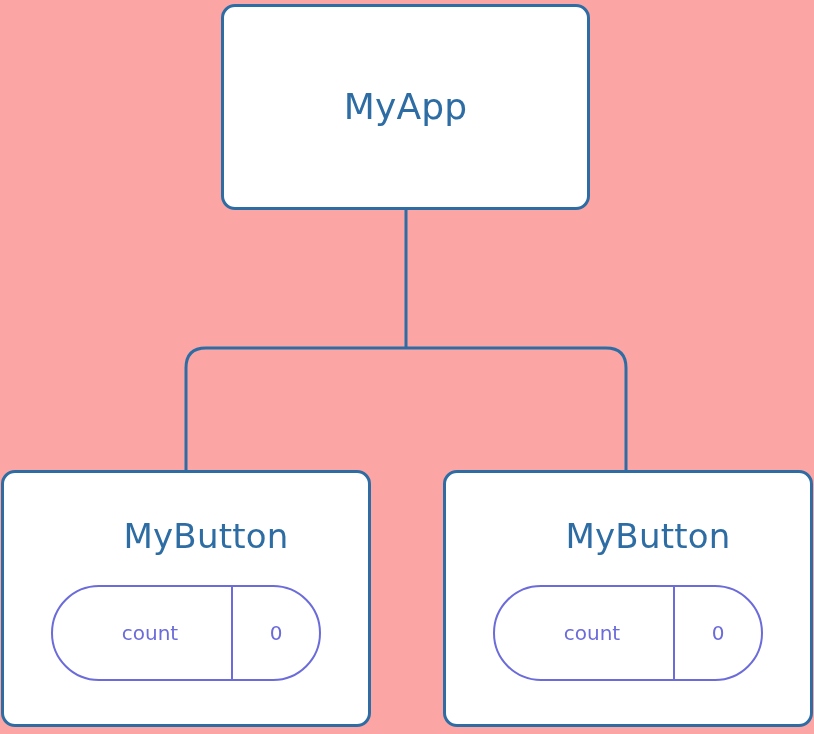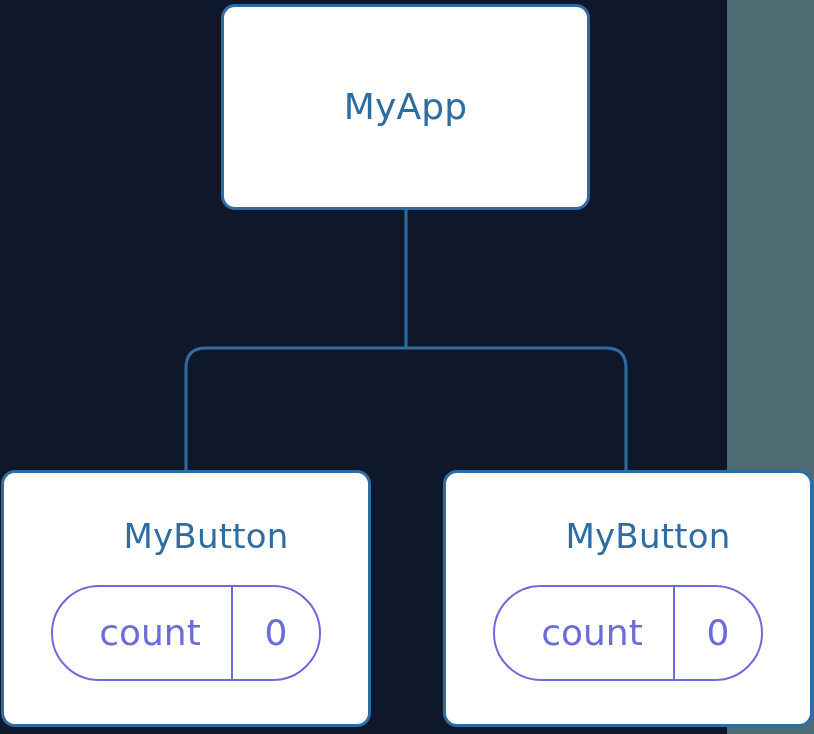--- a/index.html
+++ b/index.html
@@ -9,23 +9,23 @@
   body {
     width: 814px;
     height: 734px;
     overflow: hidden;
     background: #4d6b73;
     font-family: "DejaVu Sans", sans-serif;
   }
 
   #stage {
     position: relative;
-    width: 727px;
+    width: 814px;
     height: 734px;
-    background: #0f172a;
+    background: #fca5a5;
   }
 
   
   #edges {
     position: absolute;
     left: 0;
     top: 0;
     width: 814px;
     height: 734px;
     pointer-events: none;
@@ -90,21 +90,21 @@
     overflow: hidden;
     background: #ffffff;
   }
 
   .state-key,
   .state-val {
     display: flex;
     align-items: center;
     justify-content: center;
     color: #6b6bda;
-    font-size: 36px;
+    font-size: 20px;
     line-height: 1;
     white-space: nowrap;
     box-sizing: border-box;
   }
 
   .state-key {
     width: 178px;
     padding-left: 16px;
   }
 

